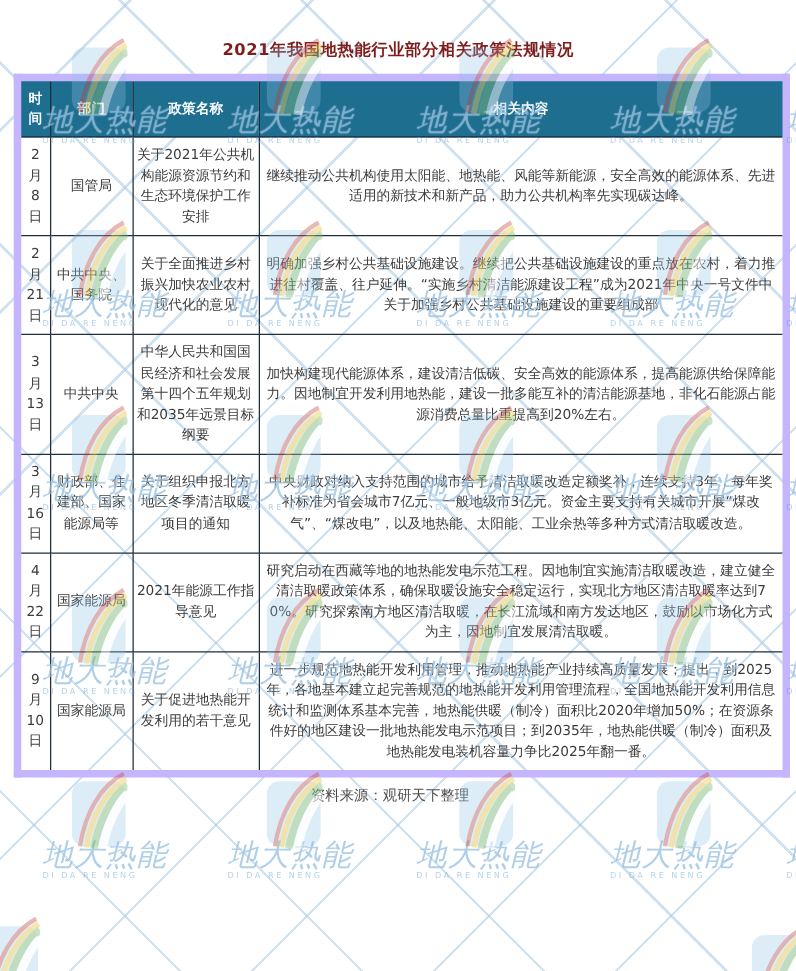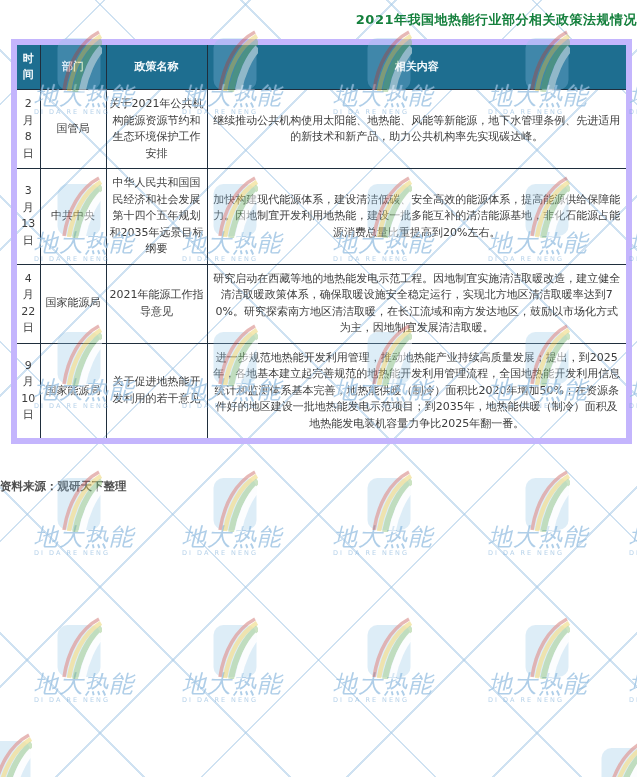--- a/index.html
+++ b/index.html
@@ -15,26 +15,27 @@
     background:
       repeating-linear-gradient(45deg,
         rgba(168,202,231,0) 0px, rgba(168,202,231,0) 101px,
         rgba(168,202,231,0.55) 101px, rgba(168,202,231,0.55) 103px),
       repeating-linear-gradient(-45deg,
         rgba(168,202,231,0) 0px, rgba(168,202,231,0) 101px,
         rgba(168,202,231,0.55) 101px, rgba(168,202,231,0.55) 103px);
   }
   .content{position:relative;z-index:1;}
   .page-title{
-    text-align:right;
+    text-align:center;
     padding-top:11px;
     font-size:13px;
     font-weight:bold;
-    color:#15803d;
+    color:#7f1d1d;
     letter-spacing:0.5px;
+    margin-top:20px;
   }
   table.policy-table{
     border-collapse:collapse;
     table-layout:fixed;
     width:615px;
     margin:10px 0 0 11px;
     border:6px solid #c4b5fd;
   }
   .policy-table th{
     background:#1e6e90;
@@ -56,26 +57,25 @@
     vertical-align:middle;
     padding:6px 3px;
     line-height:1.5;
     word-break:break-all;
   }
   col.c-time{width:26px;}
   col.c-dept{width:66px;}
   col.c-policy{width:101px;}
   col.c-content{width:422px;}
   .source-note{
-    text-align:left;
+    text-align:center;
     padding:7px 13px 0 0;
     font-size:11.5px;
-    font-weight:bold;
+    font-weight:normal;
     color:#4d4d4d;
-    margin-top:28px;
   }
   
   .watermark-layer{
     position:absolute;inset:0;z-index:3;pointer-events:none;overflow:hidden;
   }
   .wm-text{
     position:absolute;
     line-height:1;
     white-space:nowrap;
   }
@@ -116,29 +116,41 @@
         <th>部门</th>
         <th>政策名称</th>
         <th>相关内容</th>
       </tr>
     </thead>
     <tbody>
         <tr>
           <td>2月8日</td>
           <td>国管局</td>
           <td>关于2021年公共机构能源资源节约和生态环境保护工作安排</td>
-          <td>继续推动公共机构使用太阳能、地热能、风能等新能源，地下水管理条例、先进适用的新技术和新产品，助力公共机构率先实现碳达峰。</td>
+          <td>继续推动公共机构使用太阳能、地热能、风能等新能源，安全高效的能源体系、先进适用的新技术和新产品，助力公共机构率先实现碳达峰。</td>
+        </tr>
+        <tr>
+          <td>2月21日</td>
+          <td>中共中央、国务院</td>
+          <td>关于全面推进乡村振兴加快农业农村现代化的意见</td>
+          <td>明确加强乡村公共基础设施建设。继续把公共基础设施建设的重点放在农村，着力推进往村覆盖、往户延伸。“实施乡村清洁能源建设工程”成为2021年中央一号文件中关于加强乡村公共基础设施建设的重要组成部</td>
         </tr>
         <tr>
           <td>3月13日</td>
           <td>中共中央</td>
           <td>中华人民共和国国民经济和社会发展第十四个五年规划和2035年远景目标纲要</td>
           <td>加快构建现代能源体系，建设清洁低碳、安全高效的能源体系，提高能源供给保障能力。因地制宜开发利用地热能，建设一批多能互补的清洁能源基地，非化石能源占能源消费总量比重提高到20%左右。</td>
         </tr>
         <tr>
+          <td>3月16日</td>
+          <td>财政部、住建部、国家能源局等</td>
+          <td>关于组织申报北方地区冬季清洁取暖项目的通知</td>
+          <td>中央财政对纳入支持范围的城市给予清洁取暖改造定额奖补，连续支持3年，每年奖补标准为省会城市7亿元、一般地级市3亿元。资金主要支持有关城市开展“煤改气”、“煤改电”，以及地热能、太阳能、工业余热等多种方式清洁取暖改造。</td>
+        </tr>
+        <tr>
           <td>4月22日</td>
           <td>国家能源局</td>
           <td>2021年能源工作指导意见</td>
           <td>研究启动在西藏等地的地热能发电示范工程。因地制宜实施清洁取暖改造，建立健全清洁取暖政策体系，确保取暖设施安全稳定运行，实现北方地区清洁取暖率达到70%。研究探索南方地区清洁取暖，在长江流域和南方发达地区，鼓励以市场化方式为主，因地制宜发展清洁取暖。</td>
         </tr>
         <tr>
           <td>9月10日</td>
           <td>国家能源局</td>
           <td>关于促进地热能开发利用的若干意见</td>
           <td>进一步规范地热能开发利用管理，推动地热能产业持续高质量发展；提出，到2025年，各地基本建立起完善规范的地热能开发利用管理流程，全国地热能开发利用信息统计和监测体系基本完善，地热能供暖（制冷）面积比2020年增加50%；在资源条件好的地区建设一批地热能发电示范项目；到2035年，地热能供暖（制冷）面积及地热能发电装机容量力争比2025年翻一番。</td>

